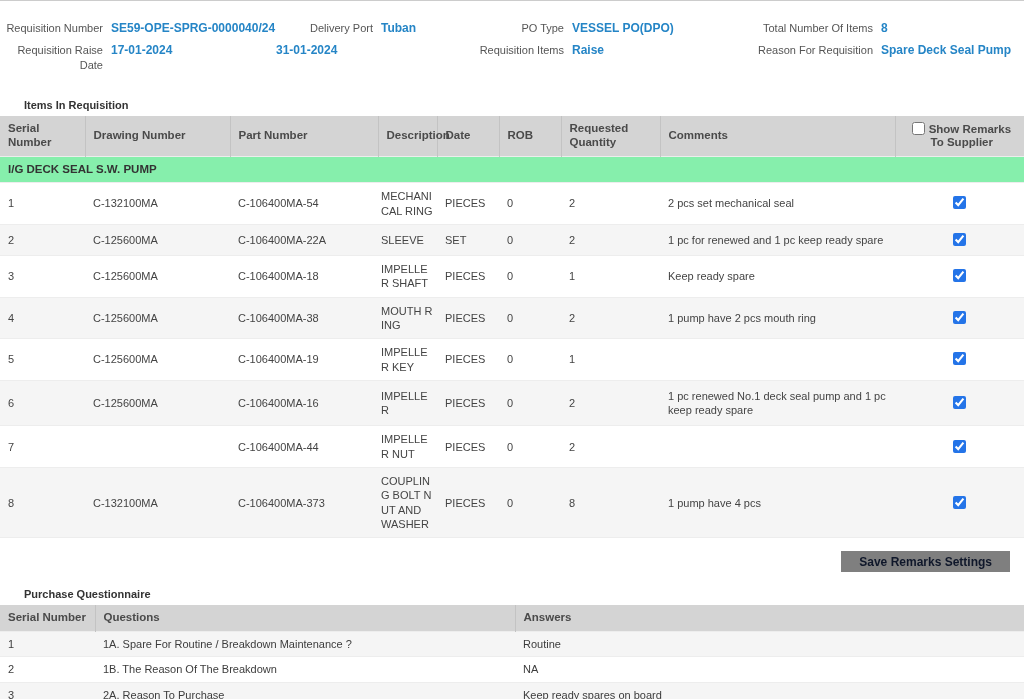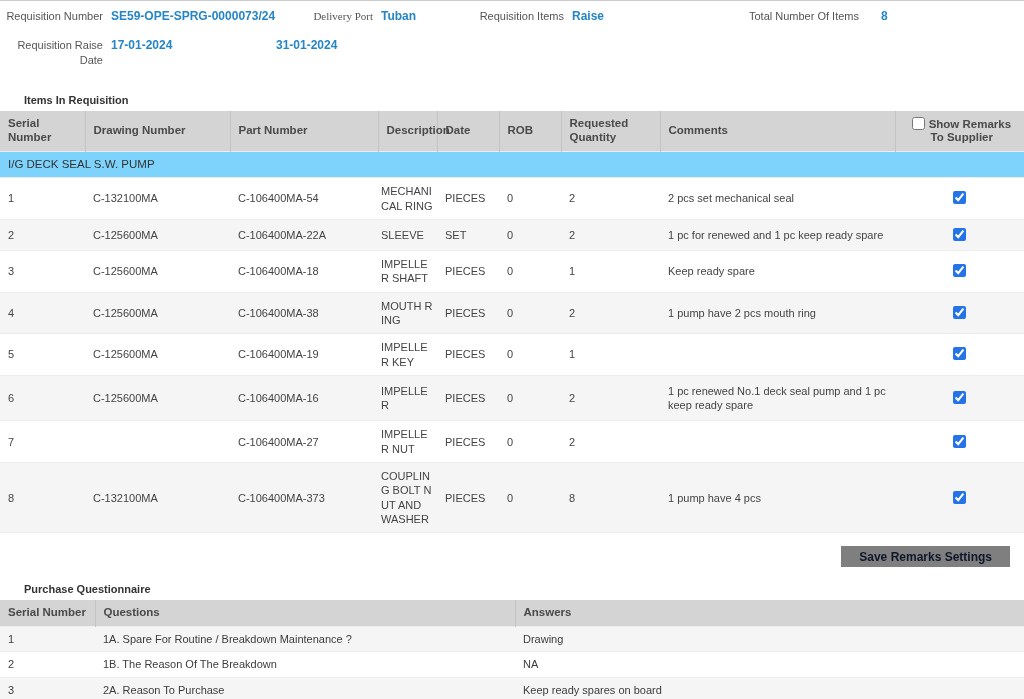--- a/index.html
+++ b/index.html
@@ -11,30 +11,30 @@
     overflow-x: hidden;
   }
 
   
   .req-header {
     border-top: 1px solid #ccc;
     padding: 8px 0 10px 0;
     display: grid;
     grid-template-columns: 268px 184px 283px 1fr;
   }
-  .req-col { display: flex; flex-direction: column; gap: 14px; }
+  .req-col { display: flex; flex-direction: column; gap: 7px; margin-top: 12px; }
   .fieldrow { display: flex; align-items: flex-start; }
   .fieldrow .lbl {
     color: #555; font-size: 11px; line-height: 1.35;
     text-align: right; flex: 0 0 auto;
   }
   .c1 .lbl { width: 103px; }
-  .c2 .lbl { width: 105px; font-family: Liberation Serif, serif; }
+  .c2 .lbl { width: 105px; }
   .c3 .lbl { width: 112px; }
-  .c4 .lbl { width: 138px; text-align: center; }
+  .c4 .lbl { width: 138px; }
   .fieldrow .val {
     color: #2585c6; font-size: 12px; font-weight: bold;
     padding-left: 8px; line-height: 1.25; white-space: nowrap;
   }
 
   
   .section-title {
     font-size: 11px; font-weight: bold; color: #333;
     margin: 16px 0 5px 24px;
   }
@@ -53,22 +53,22 @@
     vertical-align: middle; line-height: 1.3;
     overflow-wrap: break-word;
   }
   tr { border-bottom: 1px solid #ededed; }
   tr.alt { background: #f5f5f5; }
 
   
   .items-table th { height: 37px; }
   .items-table td.desc { padding: 6px 3px; word-break: break-all; }
   .group-row td {
-    font-weight: normal; color: #333; font-size: 11.5px;
-    background: #7dd3fc; padding: 5px 8px;
+    font-weight: bold; color: #333; font-size: 11.5px;
+    background: #86efac; padding: 5px 8px;
   }
   td.chk, th.remarks-th { text-align: center; }
   input[type="checkbox"] {
     width: 13px; height: 13px; accent-color: #2474e8; cursor: pointer;
     vertical-align: -2px;
   }
   th.remarks-th { text-align: center; padding-left: 12px; }
   th.remarks-th label { cursor: default; }
 
   
@@ -84,46 +84,54 @@
   .quest-table th { height: 24px; }
   .quest-table td { padding: 5px 8px; color: #3c3c3c; }
 </style>
 </head>
 <body>
 
 <div class="req-header">
   <div class="req-col c1">
     <div class="fieldrow">
       <span class="lbl">Requisition Number</span>
-      <span class="val">SE59-OPE-SPRG-0000073/24</span>
+      <span class="val">SE59-OPE-SPRG-0000040/24</span>
     </div>
     <div class="fieldrow">
       <span class="lbl">Requisition Raise Date</span>
       <span class="val">17-01-2024</span>
     </div>
   </div>
   <div class="req-col c2">
     <div class="fieldrow">
       <span class="lbl">Delivery Port</span>
       <span class="val">Tuban</span>
     </div>
     <div class="fieldrow">
       <span class="val">31-01-2024</span>
     </div>
   </div>
   <div class="req-col c3">
     <div class="fieldrow">
+      <span class="lbl">PO Type</span>
+      <span class="val">VESSEL PO(DPO)</span>
+    </div>
+    <div class="fieldrow">
       <span class="lbl">Requisition Items</span>
       <span class="val">Raise</span>
     </div>
   </div>
   <div class="req-col c4">
     <div class="fieldrow">
       <span class="lbl">Total Number Of Items</span>
       <span class="val">8</span>
+    </div>
+    <div class="fieldrow">
+      <span class="lbl">Reason For Requisition</span>
+      <span class="val">Spare Deck Seal Pump</span>
     </div>
   </div>
 </div>
 
 <div class="section-title">Items In Requisition</div>
 
 <table class="items-table">
   <colgroup>
     <col style="width:85px">
       <col style="width:145px">
@@ -219,21 +227,21 @@
         <td class="desc">IMPELLER</td>
         <td>PIECES</td>
         <td>0</td>
         <td>2</td>
         <td>1 pc renewed No.1 deck seal pump and 1 pc keep ready spare</td>
         <td class="chk"><input type="checkbox" checked="" style=""></td>
       </tr>
       <tr class="item-row">
         <td>7</td>
         <td></td>
-        <td>C-106400MA-27</td>
+        <td>C-106400MA-44</td>
         <td class="desc">IMPELLER NUT</td>
         <td>PIECES</td>
         <td>0</td>
         <td>2</td>
         <td></td>
         <td class="chk"><input type="checkbox" checked="" style=""></td>
       </tr>
       <tr class="item-row alt">
         <td>8</td>
         <td>C-132100MA</td>
@@ -264,21 +272,21 @@
     <tr>
       <th>Serial Number</th>
       <th>Questions</th>
       <th>Answers</th>
     </tr>
   </thead>
   <tbody id="quest-body">
       <tr class="quest-row alt">
         <td>1</td>
         <td>1A. Spare For Routine / Breakdown Maintenance ?</td>
-        <td>Drawing</td>
+        <td>Routine</td>
       </tr>
       <tr class="quest-row">
         <td>2</td>
         <td>1B. The Reason Of The Breakdown</td>
         <td>NA</td>
       </tr>
       <tr class="quest-row alt">
         <td>3</td>
         <td>2A. Reason To Purchase</td>
         <td>Keep ready spares on board</td>

